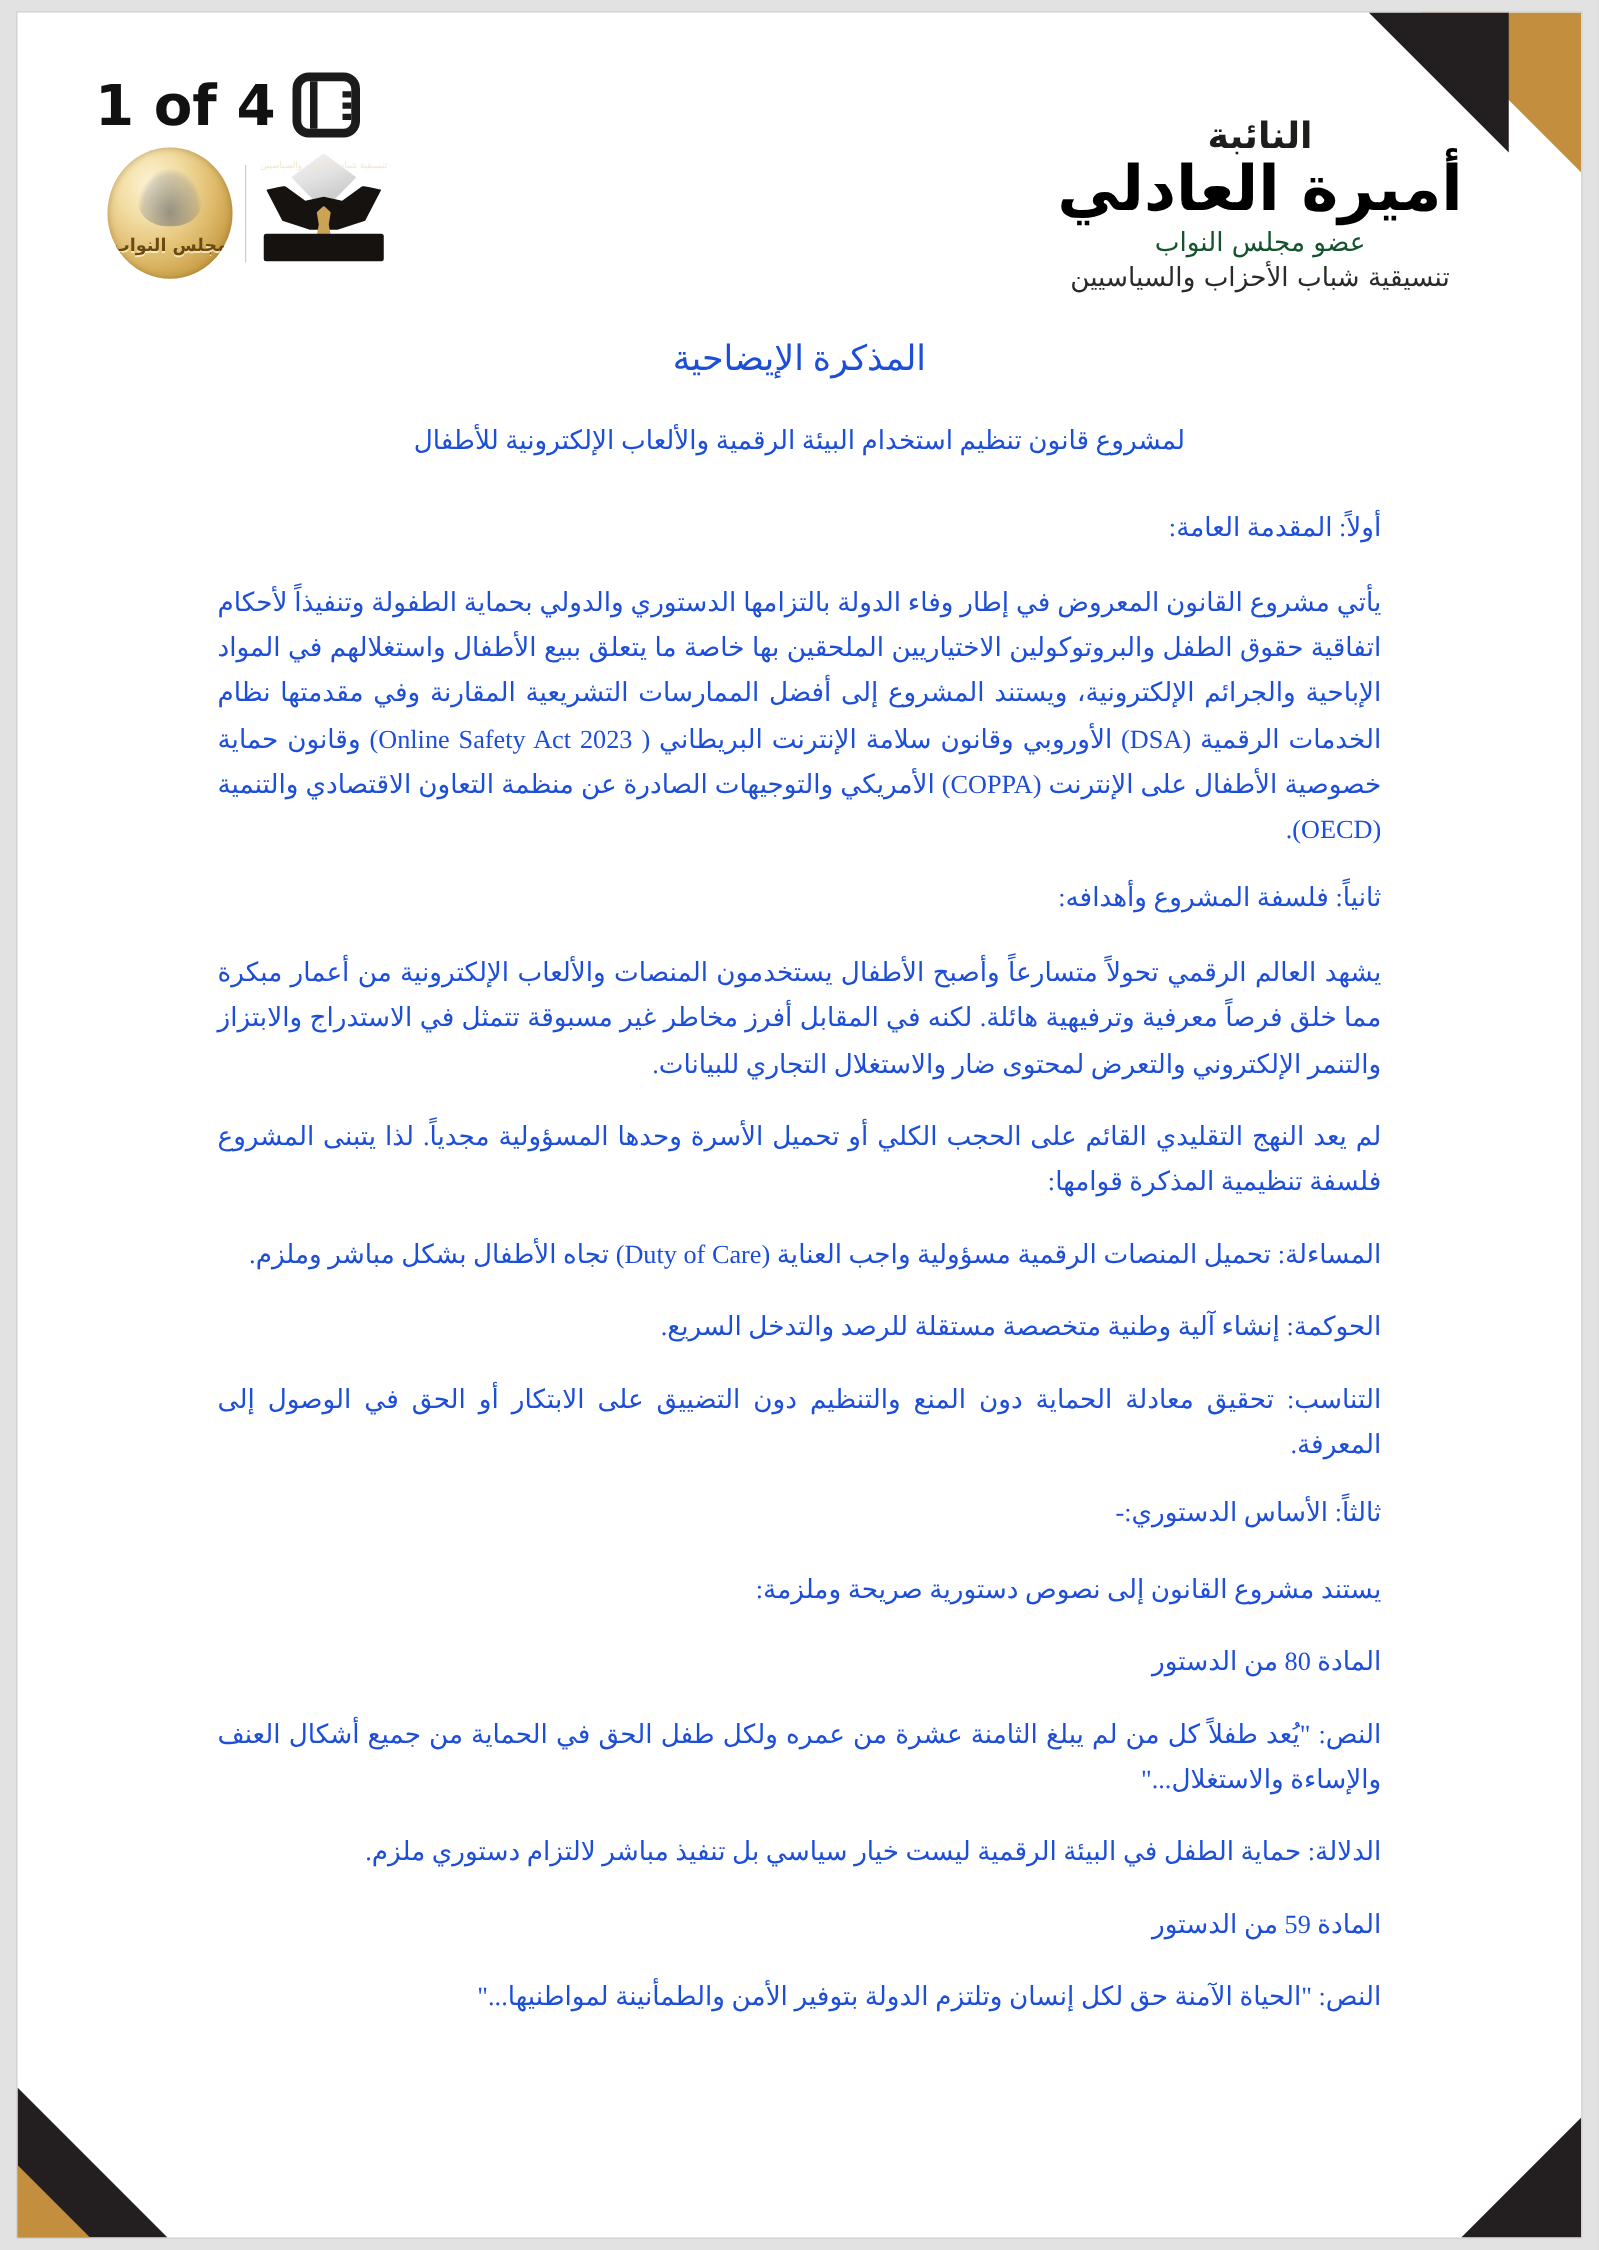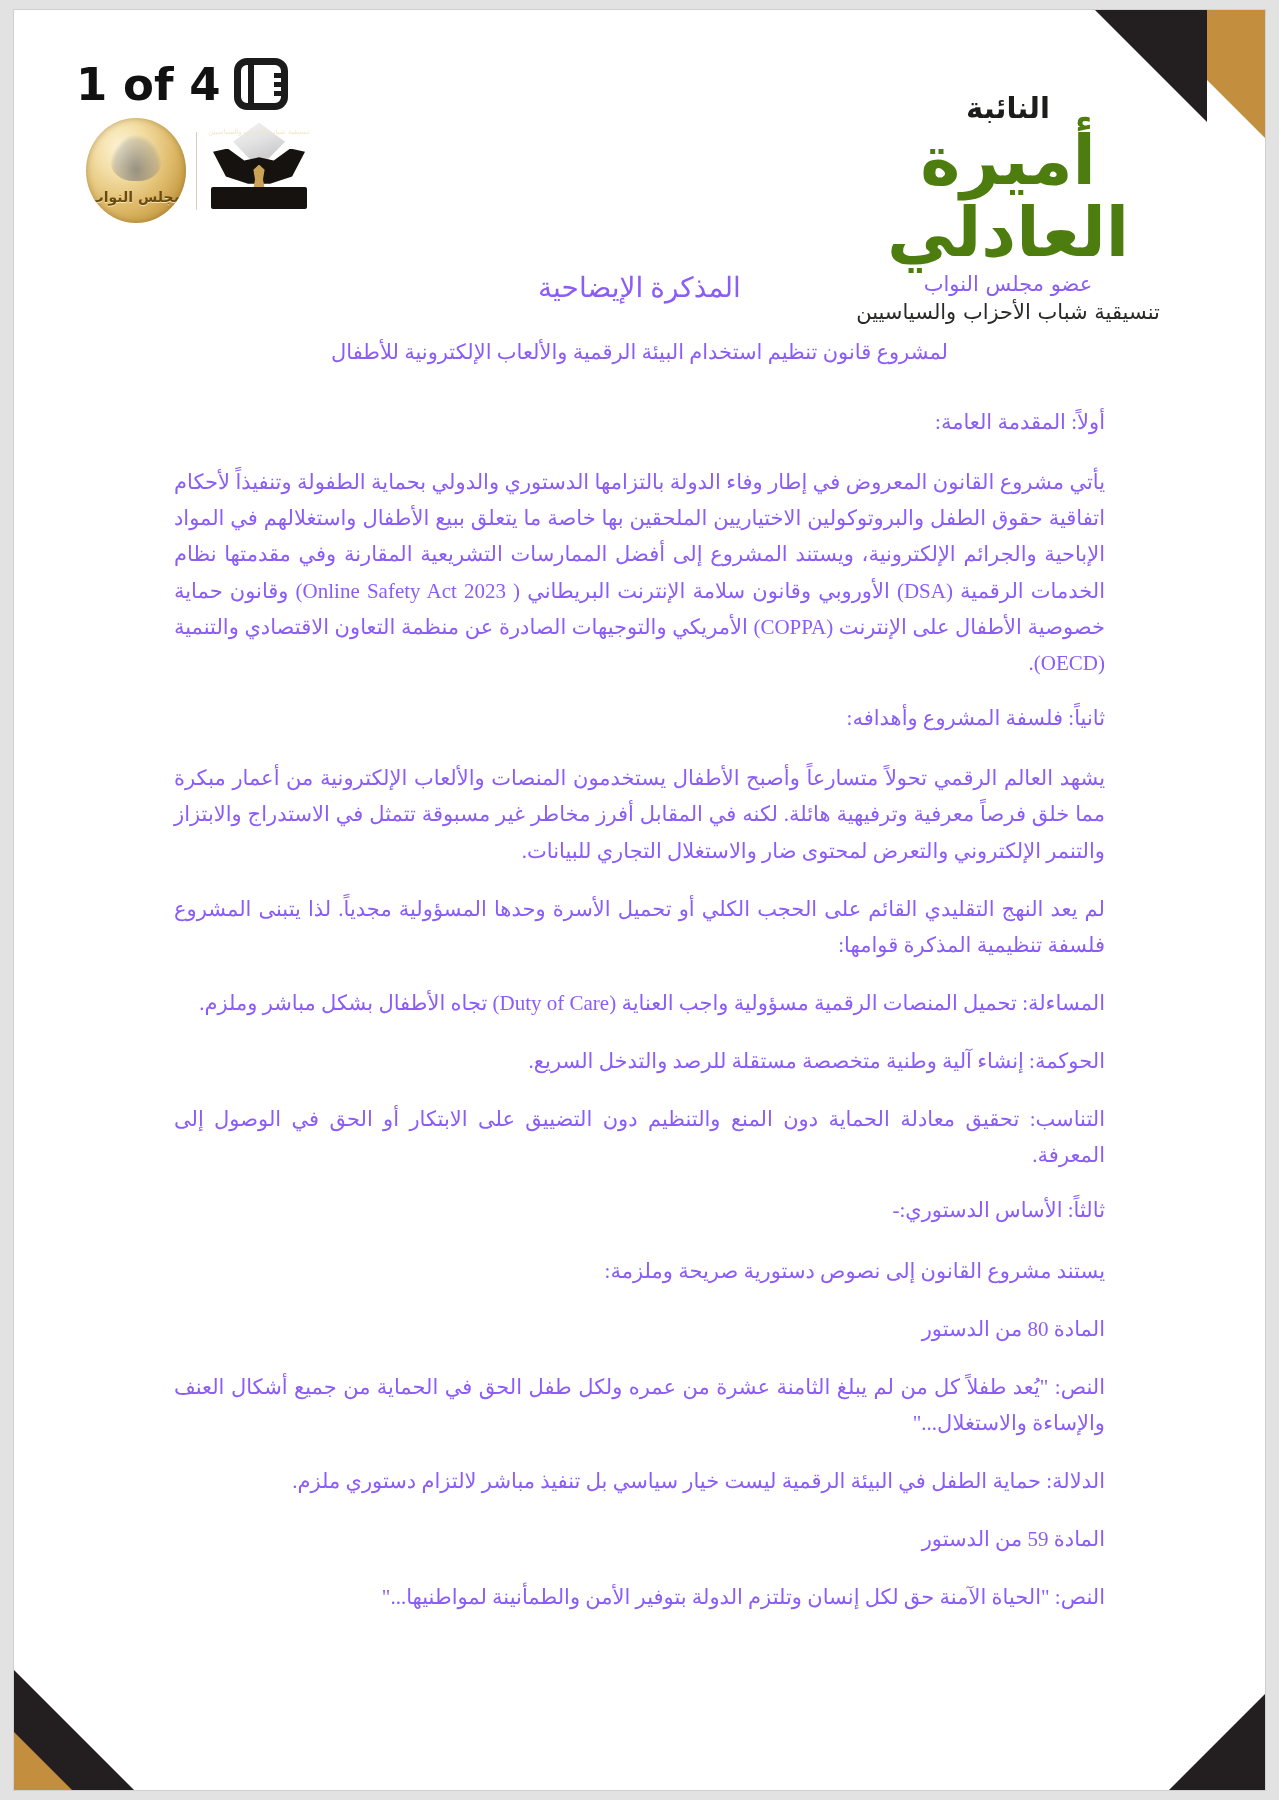--- a/index.html
+++ b/index.html
@@ -73,29 +73,29 @@
     font-family: "DejaVu Sans", "Liberation Sans", sans-serif;
   }
   .lh-prefix {
     font-size: 29px;
     font-weight: bold;
     color: #1d1d1b;
     line-height: 1.15;
     margin-top: 68px;
   }
   .lh-name {
-    font-size: 68px;
+    font-size: 50px;
     font-weight: bold;
-    color: #4d7c0f;
+    color: #000000;
     line-height: 1.05;
     letter-spacing: -0.5px;
   }
   .lh-role {
     font-size: 21px;
-    color: #8b5cf6;
+    color: #14532d;
     line-height: 1.35;
     margin-top: 2px;
   }
   .lh-org {
     font-size: 21px;
     color: #2a2a28;
     line-height: 1.35;
   }
 
   
@@ -241,21 +241,21 @@
 
   
   .doc-body {
     position: absolute;
     top: 258px;
     left: 0;
     right: 0;
     padding: 0 160px;
     direction: rtl;
     text-align: justify;
-    color: #8b5cf6;
+    color: #1d4ed8;
   }
   .doc-title {
     text-align: center;
     font-size: 28px;
     line-height: 1.4;
     margin: 0 0 30px 0;
     font-weight: normal;
   }
   .doc-subtitle {
     text-align: center;

